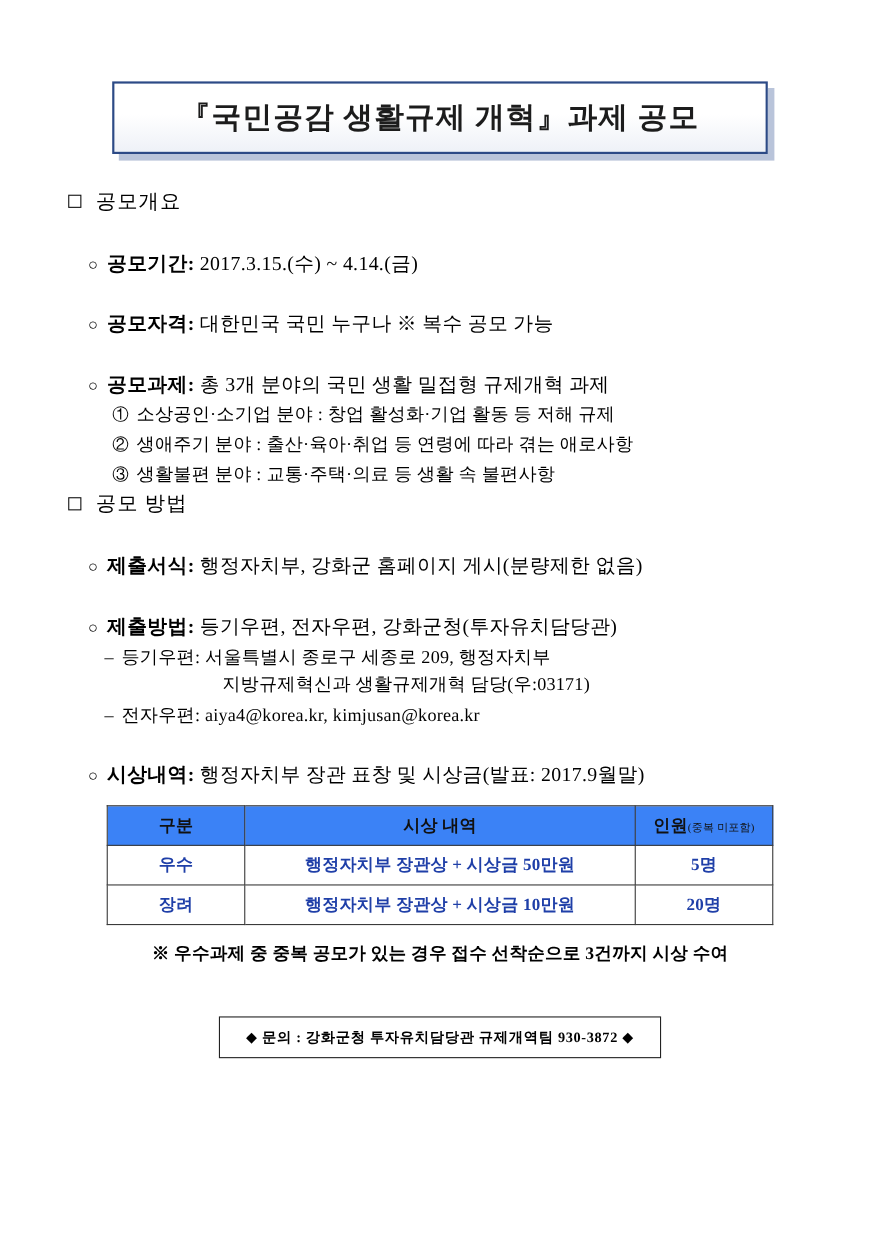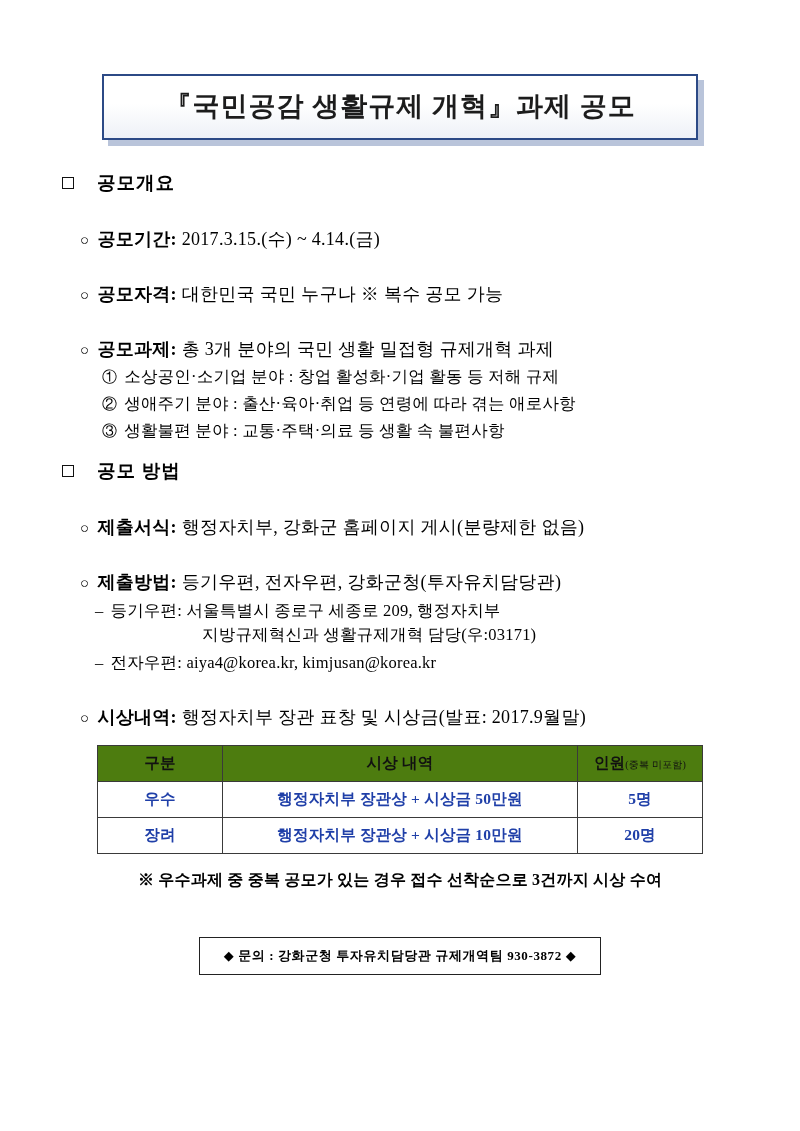--- a/index.html
+++ b/index.html
@@ -54,26 +54,26 @@
     line-height: 1.62;
     text-align: justify;
     text-justify: inter-character;
     letter-spacing: 0.4px;
     margin: 0 2px 24px 2px;
   }
 
   
   .sec-head {
     font-size: 18.5px;
-    font-weight: bold;
+    font-weight: normal;
     letter-spacing: 1px;
-    margin: 16px 0 8px 0;
+    margin: 3px 0 8px 0;
     display: flex;
     align-items: center;
-    gap: 23px;
+    gap: 13px;
   }
   .sq {
     display: inline-block;
     width: 12px;
     height: 12px;
     border: 1.6px solid #111;
     box-sizing: border-box;
   }
 
   .lvl1 {
@@ -128,21 +128,21 @@
   }
   table.prize th, table.prize td {
     border: 1.3px solid #3a3a3a;
     text-align: center;
     font-size: 15.5px;
     font-weight: bold;
     padding: 7px 2px;
     letter-spacing: 0.2px;
   }
   table.prize thead th {
-    background: #4d7c0f;
+    background: #3b82f6;
     color: #111;
   }
   table.prize tbody td {
     color: #1f3fa8;
   }
   .col-a { width: 120px; }
   .col-b { width: 350px; margin-left: 46px; }
   .col-c { width: 120px; }
   .small-note {
     font-size: 10px;

